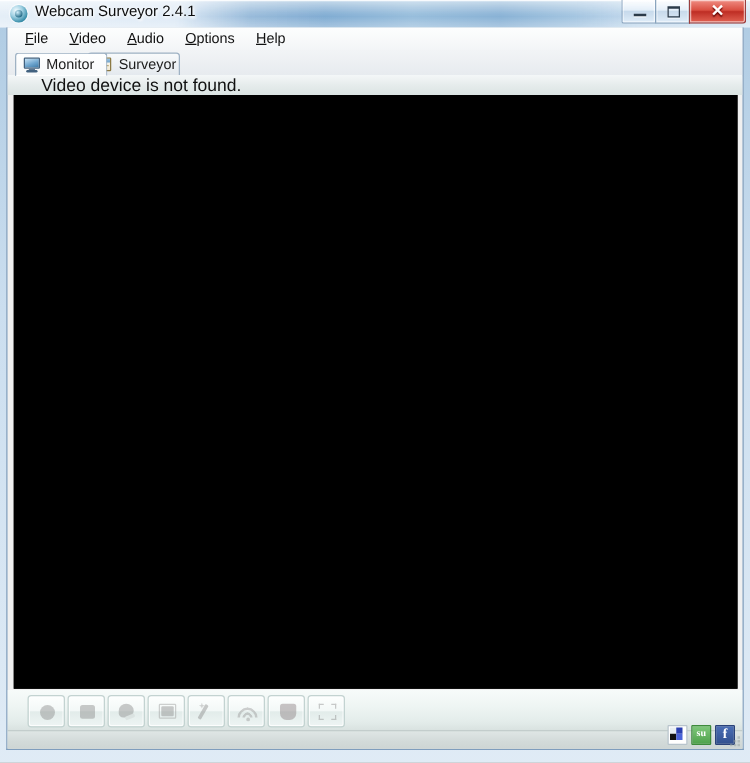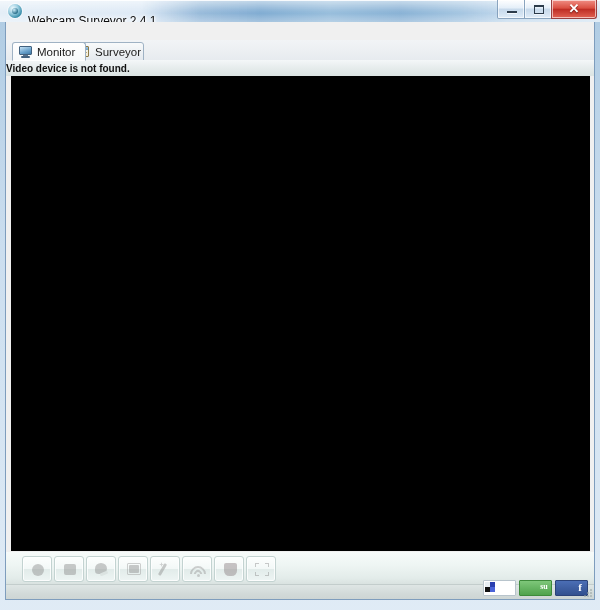--- a/index.html
+++ b/index.html
@@ -88,21 +88,20 @@
   #title-text {
     position: absolute;
     left: 28px; top: 2px;
     font-size: 12px;
     color: #0d0d0d;
     text-shadow:
       0 0 4px rgba(255,255,255,0.95),
       0 0 7px rgba(255,255,255,0.85),
       1px 1px 2px rgba(255,255,255,0.9);
     white-space: nowrap;
-    margin-top: 12px;
   }
 
   
   #win-buttons {
     position: absolute;
     right: 3px; top: 0px;
     display: flex;
     height: 20px;
   }
   .win-btn {
@@ -263,23 +262,24 @@
   
   #status-message-bar {
     position: absolute;
     left: 0; top: 38px;
     width: 588px; height: 16px;
     background: linear-gradient(180deg, #f4f7f8 0%, #e6ecec 50%, #dbe4e3 100%);
     display: flex;
     align-items: center;
   }
   #status-message {
-    font-size: 10px;
-    font-weight: bold;
+    font-size: 14px;
+    font-weight: normal;
     color: #101010;
+    padding-left: 27px;
     white-space: nowrap;
   }
 
   
   #video-panel {
     position: absolute;
     left: 5px; top: 54px;
     width: 579px; height: 475px;
     background: #000000;
     border: 1px solid #000;
@@ -457,21 +457,20 @@
     right: 6px; bottom: 3px;
     display: flex;
     gap: 3px;
   }
   .share-icon {
     width: 14px; height: 14px;
     position: relative;
     border-radius: 1px;
     cursor: pointer;
     overflow: hidden;
-    padding-left: 17px;
   }
   
   #share-windows { background: #ffffff; border: 1px solid #b8c4cc; }
   #share-windows .q { position: absolute; width: 5px; height: 5px; }
   #share-windows .q1 { left: 1px; top: 1px; background: #e8eef3; }
   #share-windows .q2 { left: 6px; top: 1px; background: #2a3fb0; }
   #share-windows .q3 { left: 1px; top: 6px; background: #111111; }
   #share-windows .q4 { left: 6px; top: 6px; background: #4a63d8; }
   
   #share-stumble {
@@ -529,20 +528,27 @@
         <span class="glyph-max"></span>
       </div>
       <div class="win-btn" id="btn-close">
         <span class="glyph-close">✕</span>
       </div>
     </div>
   </div>
 
   <div id="client">
 
+    <div id="menu-bar">
+      <div class="menu-item"><span class="acc">F</span><span>ile</span></div>
+      <div class="menu-item"><span class="acc">V</span><span>ideo</span></div>
+      <div class="menu-item"><span class="acc">A</span><span>udio</span></div>
+      <div class="menu-item"><span class="acc">O</span><span>ptions</span></div>
+      <div class="menu-item"><span class="acc">H</span><span>elp</span></div>
+    </div>
 
     <div id="tab-strip">
       <div class="tab active" id="tab-monitor">
         <span class="tab-icon icon-monitor">
           <span class="screen"></span>
             <span class="stand"></span>
             <span class="base"></span>
         </span>
         <span>Monitor</span>
       </div>

